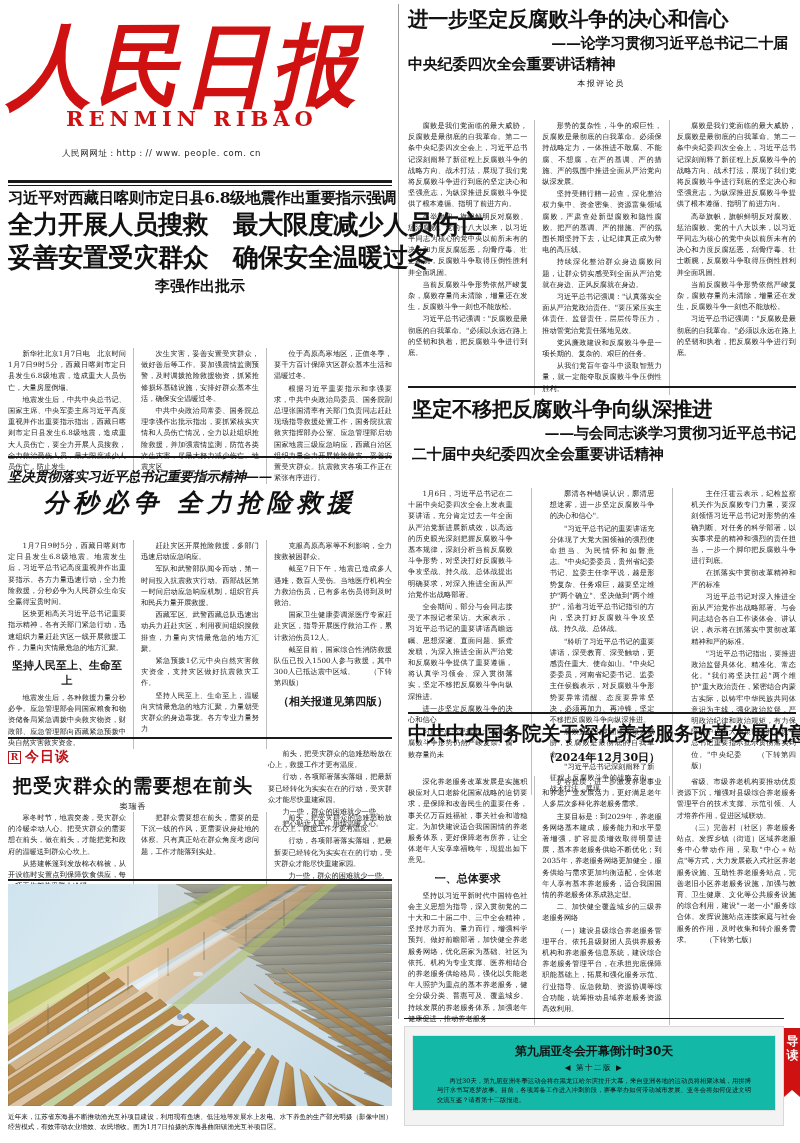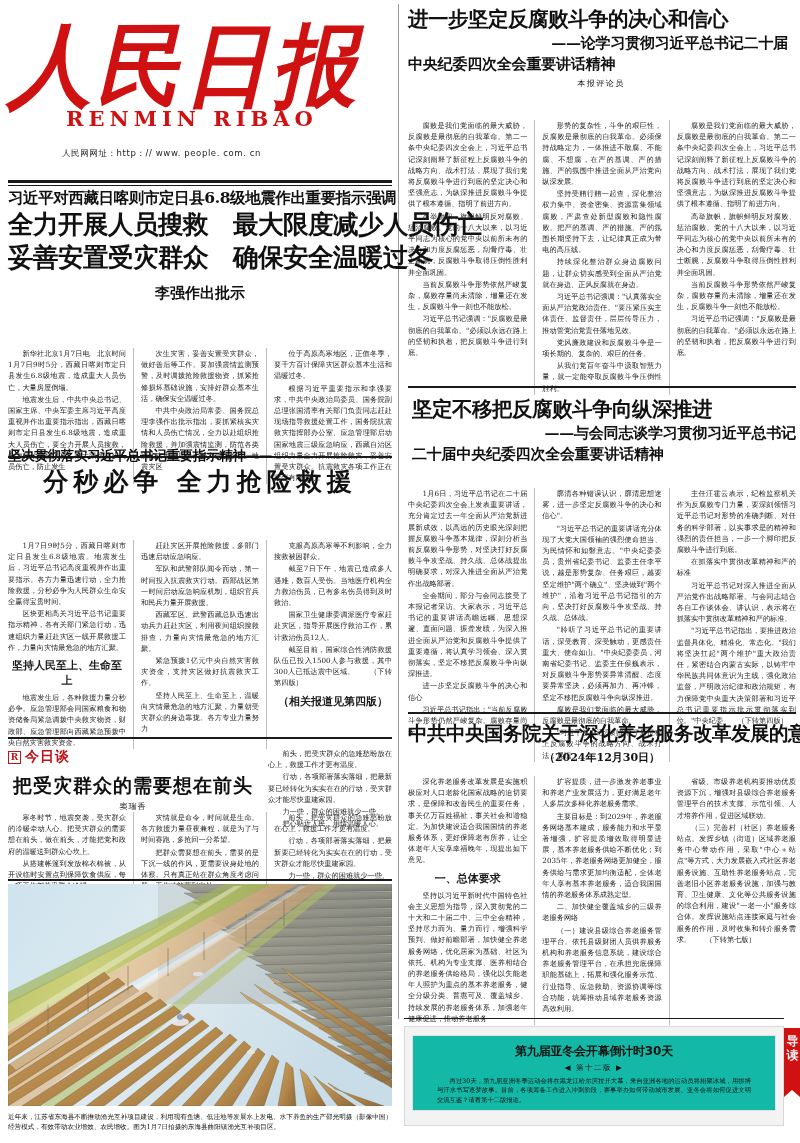--- a/index.html
+++ b/index.html
@@ -64,33 +64,33 @@
     font-weight:700; font-size:15.5px; line-height:19px; text-align:center;
     letter-spacing:-0.4px; white-space:nowrap;
   }
   .lead-h1 {
     font-family:"DejaVu Sans","Liberation Sans",sans-serif;
     font-weight:700; font-size:25.5px; line-height:31px; text-align:center;
     letter-spacing:-0.5px; white-space:nowrap; margin-top:2px;
   }
   .lead-sub {
     font-family:"DejaVu Serif","Liberation Serif",serif;
-    font-weight:700; font-size:15px; text-align:center; margin-top:11px;
+    font-weight:700; font-size:15px; text-align:center; margin-top:4px;
   }
 
   
   .cols { position:absolute; display:flex; }
   .col { font-size:7.2px; line-height:11.2px; color:#1c1c1c; text-align:justify;
          font-family:"DejaVu Serif","Liberation Serif",serif; }
   .col p { text-indent: 2em; margin-bottom:1px; }
   .col p.noind { text-indent:0; }
   .col-sep { width:1px; background:#bdbdbd; margin:0 7px; flex:0 0 1px; }
 
   
-  .story2 { position:absolute; left:8px; top:447px; width:384px; }
+  .story2 { position:absolute; left:8px; top:468px; width:384px;font-style:italic; }
   .s2-kicker { font-family:"DejaVu Serif","Liberation Serif",serif; font-weight:700;
                font-size:13.5px; line-height:17px; letter-spacing:-0.3px; }
   .s2-h1 { font-family:"DejaVu Sans","Liberation Sans",sans-serif; font-weight:700;
            font-size:25px; line-height:32px; text-align:center; letter-spacing:5px;
            margin-top:2px; }
 
   
   .jrt { position:absolute; left:8px; top:748px; width:250px; }
   .jrt-head { display:flex; align-items:center; gap:4px; }
   .jrt-r {
@@ -230,21 +230,20 @@
     <div class="jrt-by">窦瑞香</div>
   </div>
 
   <div class="cols" style="left:8px; top:812px; width:384px;">
     <div class="col" style="width:122px;">
         <p>寒冬时节，地震突袭，受灾群众的冷暖牵动人心。把受灾群众的需要想在前头，做在前头，才能把党和政府的温暖送到群众心坎上。</p>
         <p>从搭建帐篷到发放棉衣棉被，从开设临时安置点到保障饮食供应，每一项工作都关乎群众冷暖。</p>
       </div>
     <div class="col-sep"></div>
     <div class="col" style="width:122px;">
-        <p>灾情就是命令，时间就是生命。各方救援力量昼夜兼程，就是为了与时间赛跑，多抢回一分希望。</p>
         <p>把群众需要想在前头，需要的是下沉一线的作风，更需要设身处地的体察。只有真正站在群众角度考虑问题，工作才能落到实处。</p>
       </div>
     <div class="col-sep"></div>
     <div class="col" style="width:122px;">
         <p>前头，把受灾群众的急难愁盼放在心上，救援工作才更有温度。</p>
         <p>行动，各项部署落实落细，把最新要已经转化为实实在在的行动，受灾群众才能尽快重建家园。</p>
         <p>力一些，群众的困难就少一些。</p>
         <p>把心贴近人民，用情温暖人心。</p>
       </div>
   </div>
@@ -428,21 +427,21 @@
     </div>
 
     <div class="hrule" style="left:4px; top:386px; width:388px; height:1.6px;"></div>
 
     <div style="position:absolute; left:8px; top:396px; width:388px;">
       <div class="r-h1">坚定不移把反腐败斗争向纵深推进</div>
       <div class="r-h2" style="text-align:right; padding-right:4px;">——与会同志谈学习贯彻习近平总书记</div>
       <div class="r-h2">二十届中央纪委四次全会重要讲话精神</div>
     </div>
 
-    <div class="cols" style="left:4px; top:488px; width:388px;">
+    <div class="cols" style="left:4px; top:488px; width:388px;gap:11px;">
       <div class="col" style="width:124px;">
           <p>1月6日，习近平总书记在二十届中央纪委四次全会上发表重要讲话，充分肯定过去一年全面从严治党新进展新成效，以高远的历史眼光深刻把握反腐败斗争基本规律，深刻分析当前反腐败斗争形势，对坚决打好反腐败斗争攻坚战、持久战、总体战提出明确要求，对深入推进全面从严治党作出战略部署。</p>
           <p>全会期间，部分与会同志接受了本报记者采访。大家表示，习近平总书记的重要讲话高瞻远瞩、思想深邃、直面问题、振聋发聩，为深入推进全面从严治党和反腐败斗争提供了重要遵循，将认真学习领会、深入贯彻落实，坚定不移把反腐败斗争向纵深推进。</p>
           <p>进一步坚定反腐败斗争的决心和信心</p>
           <p>习近平总书记指出："当前反腐败斗争形势仍然严峻复杂。腐败存量尚未</p>
         </div>
       <div class="col-sep"></div>
       <div class="col" style="width:124px;">
           <p>廓清各种错误认识，廓清思想迷雾，进一步坚定反腐败斗争的决心和信心"。</p>
           <p>"习近平总书记的重要讲话充分体现了大党大国领袖的强烈使命担当、为民情怀和如磐意志。"中央纪委委员，贵州省纪委书记、监委主任李平说，越是形势复杂、任务艰巨，越要坚定维护"两个确立"、坚决做到"两个维护"，沿着习近平总书记指引的方向，坚决打好反腐败斗争攻坚战、持久战、总体战。</p>

